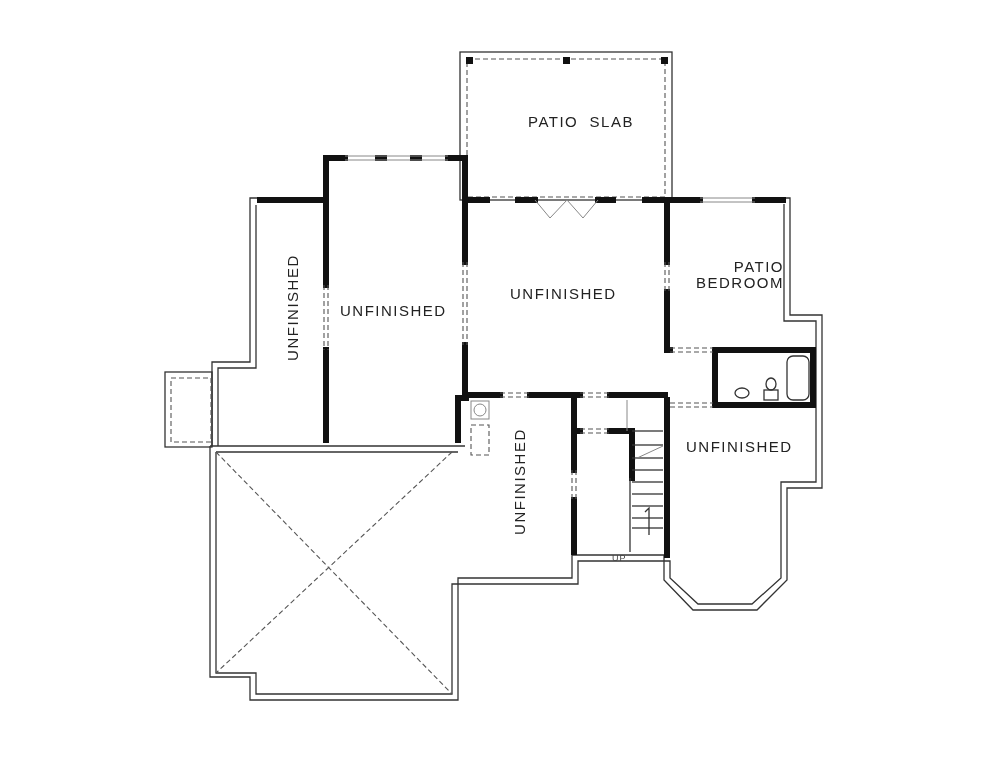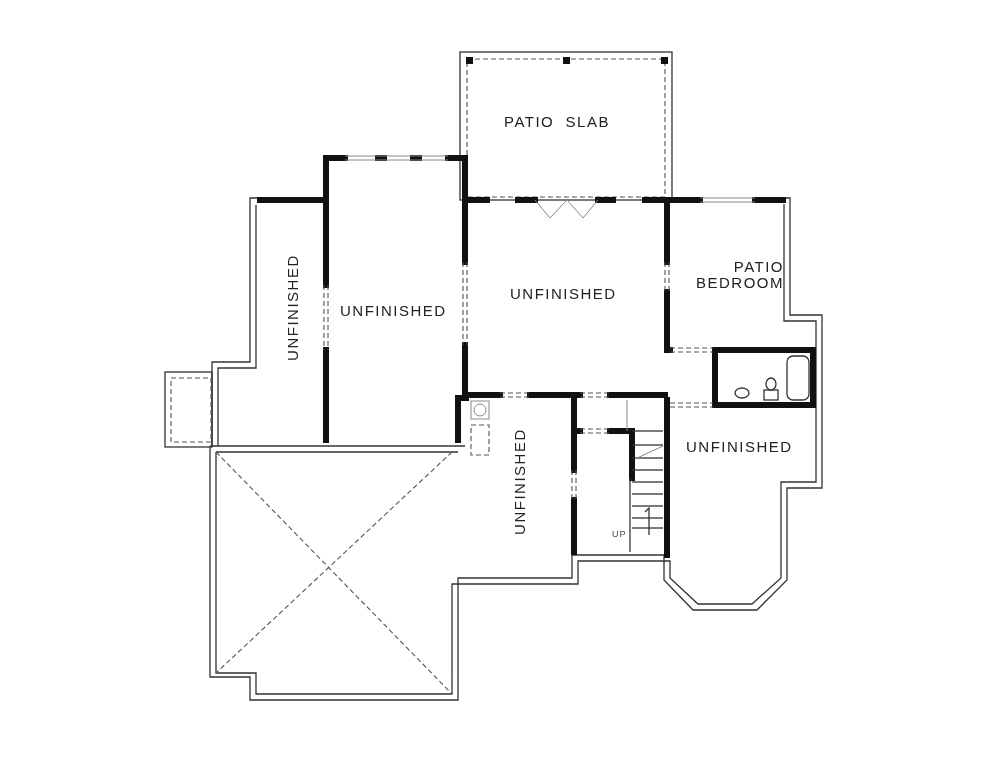--- a/index.html
+++ b/index.html
@@ -6,21 +6,21 @@
   body { width: 1000px; height: 773px; overflow: hidden; position: relative; }
   #plan { position: absolute; left: 0; top: 0; width: 1000px; height: 773px; }
   .wall { stroke: #111; stroke-width: 6; fill: none; stroke-linecap: square; }
   .thin { stroke: #333; stroke-width: 1.3; fill: none; }
   .dash { stroke: #555; stroke-width: 1.1; fill: none; stroke-dasharray: 5 3; }
   .win { stroke: #888; stroke-width: 1; fill: none; }
   .post { fill: #111; }
   .lbl { position: absolute; font-family: "Liberation Sans", sans-serif; font-size: 15px;
          letter-spacing: 1.5px; color: #222; white-space: nowrap; line-height: 1.05; text-align: center; }
   .vert { transform: rotate(-90deg); transform-origin: center center; }
-  .small { font-size: 9px; letter-spacing: 1px; color: #444; }
+  .small { font-size: 9px; letter-spacing: 1px; color: #444; margin-top: 24px; }
 </style>
 </head>
 <body>
 
 <svg id="plan" viewBox="0 0 1000 773" xmlns="http://www.w3.org/2000/svg">
 
   <g>
     <rect class="thin" x="460" y="52" width="212" height="148"></rect>
     <rect class="dash" x="467" y="59" width="198" height="138"></rect>
     <rect class="post" x="466" y="57" width="7" height="7"></rect>
@@ -119,21 +119,21 @@
     <line class="thin" x1="632" y1="506" x2="663" y2="506"></line>
     <line class="thin" x1="632" y1="518" x2="663" y2="518"></line>
     <line class="thin" x1="632" y1="528" x2="663" y2="528"></line>
     <line class="thin" x1="630" y1="478" x2="630" y2="552"></line>
     <line class="win" x1="635" y1="459" x2="663" y2="446"></line>
     <polyline class="thin" points="649,535 649,508 645,512 M649,508 653,512"></polyline>
     <line class="win" x1="627" y1="400" x2="627" y2="431"></line>
   </g>
 </svg>
 
-<div class="lbl" style="left:504px;top:114px;white-space:pre;">PATIO  SLAB</div>
+<div class="lbl" style="left:528px;top:114px;white-space:pre;">PATIO  SLAB</div>
 <div class="lbl vert" style="left:243px;top:303px;width:100px;">UNFINISHED</div>
 <div class="lbl" style="left:340px;top:303px;">UNFINISHED</div>
 <div class="lbl" style="left:510px;top:286px;">UNFINISHED</div>
 <div class="lbl" style="left:696px;top:259px;">
   <div style="text-align:right;">PATIO</div>
   <div>BEDROOM</div>
 </div>
 <div class="lbl vert" style="left:470px;top:477px;width:100px;">UNFINISHED</div>
 <div class="lbl" style="left:686px;top:439px;">UNFINISHED</div>
 <div class="lbl small" style="left:612px;top:530px;">UP</div>

